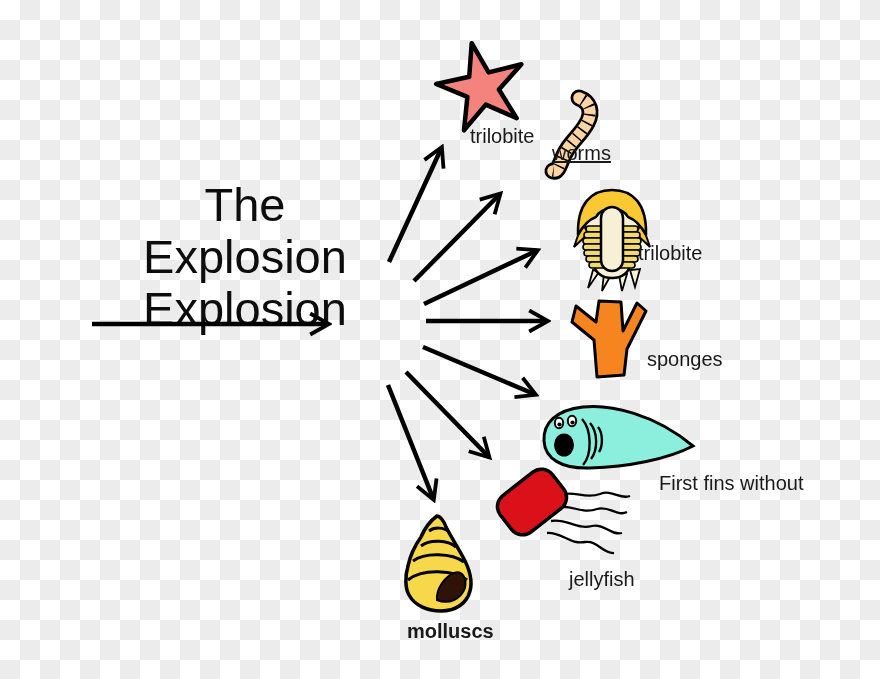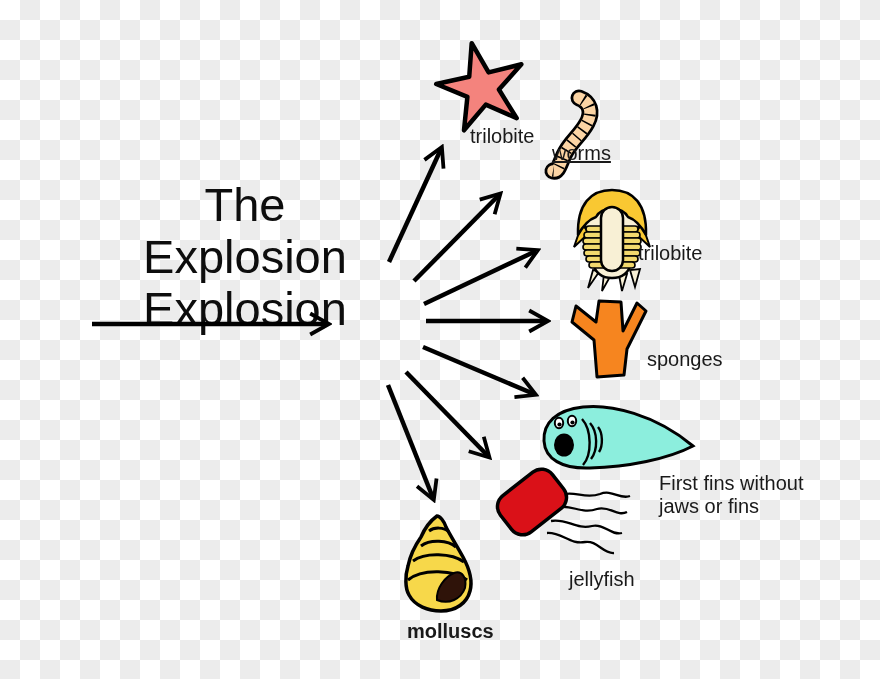--- a/index.html
+++ b/index.html
@@ -133,18 +133,17 @@
       <path d="M437,600 C449,605 461,599 465,588 C467,578 462,570 454,573 C445,577 436,588 437,600 Z" stroke="#000" stroke-width="2" fill="#2f1309"></path>
     </g>
   </svg>
 
   <div class="lbl lbl-starfish">trilobite</div>
   <div class="lbl lbl-worms">worms</div>
   <div class="lbl lbl-trilobite">trilobite</div>
   <div class="lbl lbl-sponges">sponges</div>
   <div class="lbl lbl-fish">
     <div>First fins without</div>
-    <div>jaws or fins</div>
   </div>
   <div class="lbl lbl-jellyfish">jellyfish</div>
   <div class="lbl lbl-molluscs">molluscs</div>
 
 </div>
 
 </body></html>

